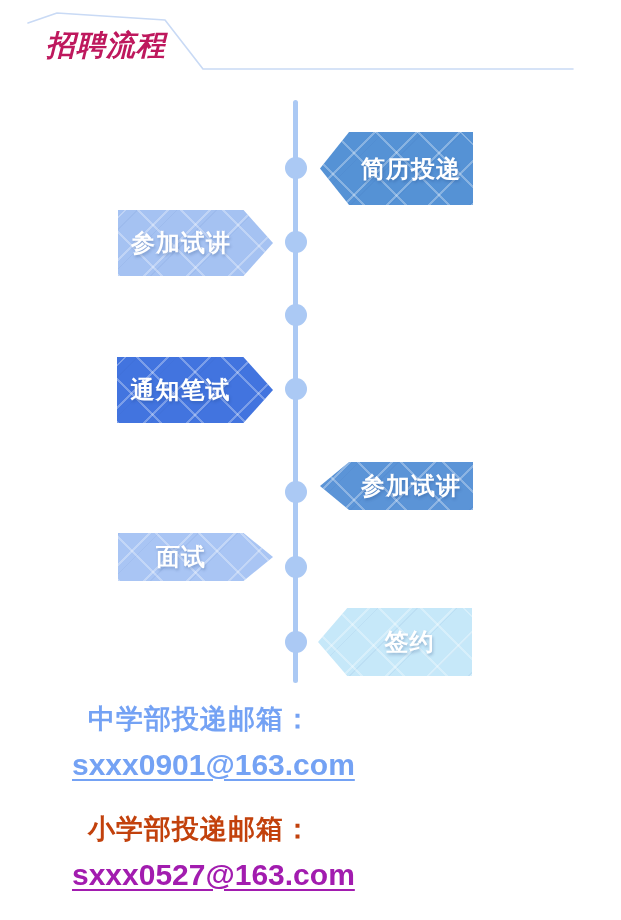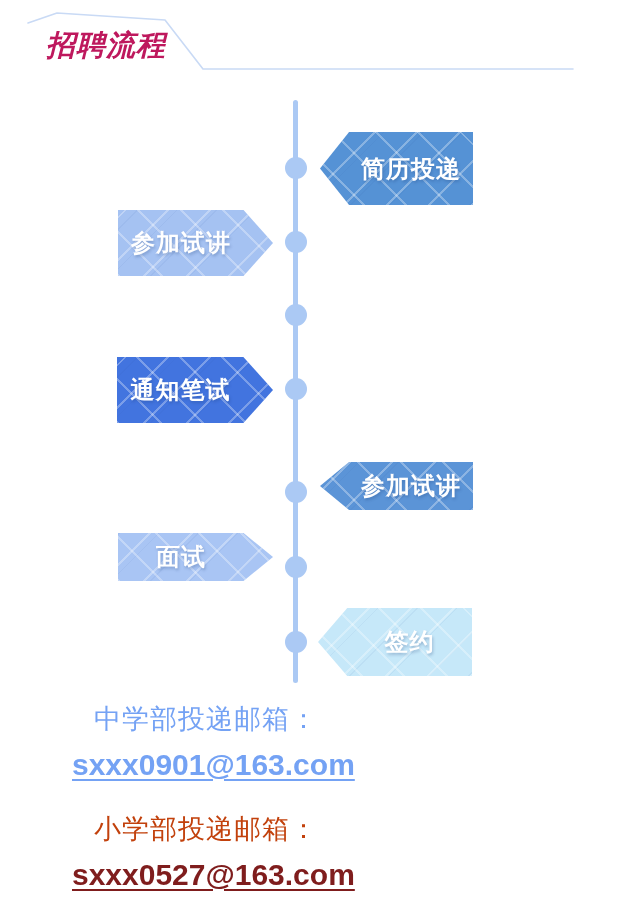--- a/index.html
+++ b/index.html
@@ -54,23 +54,22 @@
   .s1{left:320px;top:132px;width:153px;height:73px}
   .s2{left:118px;top:210px;width:155px;height:66px}
   .s3{left:322px;top:283px;width:151px;height:67px}
   .s4{left:117px;top:357px;width:156px;height:66px}
   .s5{left:320px;top:462px;width:153px;height:48px}
   .s6{left:118px;top:533px;width:155px;height:48px}
   .s7{left:318px;top:608px;width:154px;height:68px}
   
   .mail-label{
     position:absolute;left:88px;
-    font-size:27px;font-weight:400;letter-spacing:1px;
+    font-size:27px;font-weight:700;letter-spacing:1px;
     white-space:nowrap;
-    margin-left:6px;
   }
   .mail-link{
     position:absolute;left:72px;
     font-size:30px;font-weight:700;
     text-decoration:underline;
     text-decoration-thickness:2px;
     text-underline-offset:4px;
     white-space:nowrap;
   }
   .l1{top:701px}.e1{top:748px}.l2{top:811px}.e2{top:858px}
@@ -117,15 +116,15 @@
   </div>
 
   <div class="step s7 point-left" style="background-color: rgb(198, 232, 249);">
     <span class="step-label">签约</span>
   </div>
 
   <div class="mail-label l1" style="color: rgb(116, 162, 244);">中学部投递邮箱：</div>
   <a class="mail-link e1" style="color: rgb(116, 162, 244);">sxxx0901@163.com</a>
 
   <div class="mail-label l2" style="color: #c2410c;">小学部投递邮箱：</div>
-  <a class="mail-link e2" style="color: #7f1d1d;">sxxx0527@163.com</a>
+  <a class="mail-link e2" style="color: #a21caf;">sxxx0527@163.com</a>
 
 </div>
 
 </body></html>

